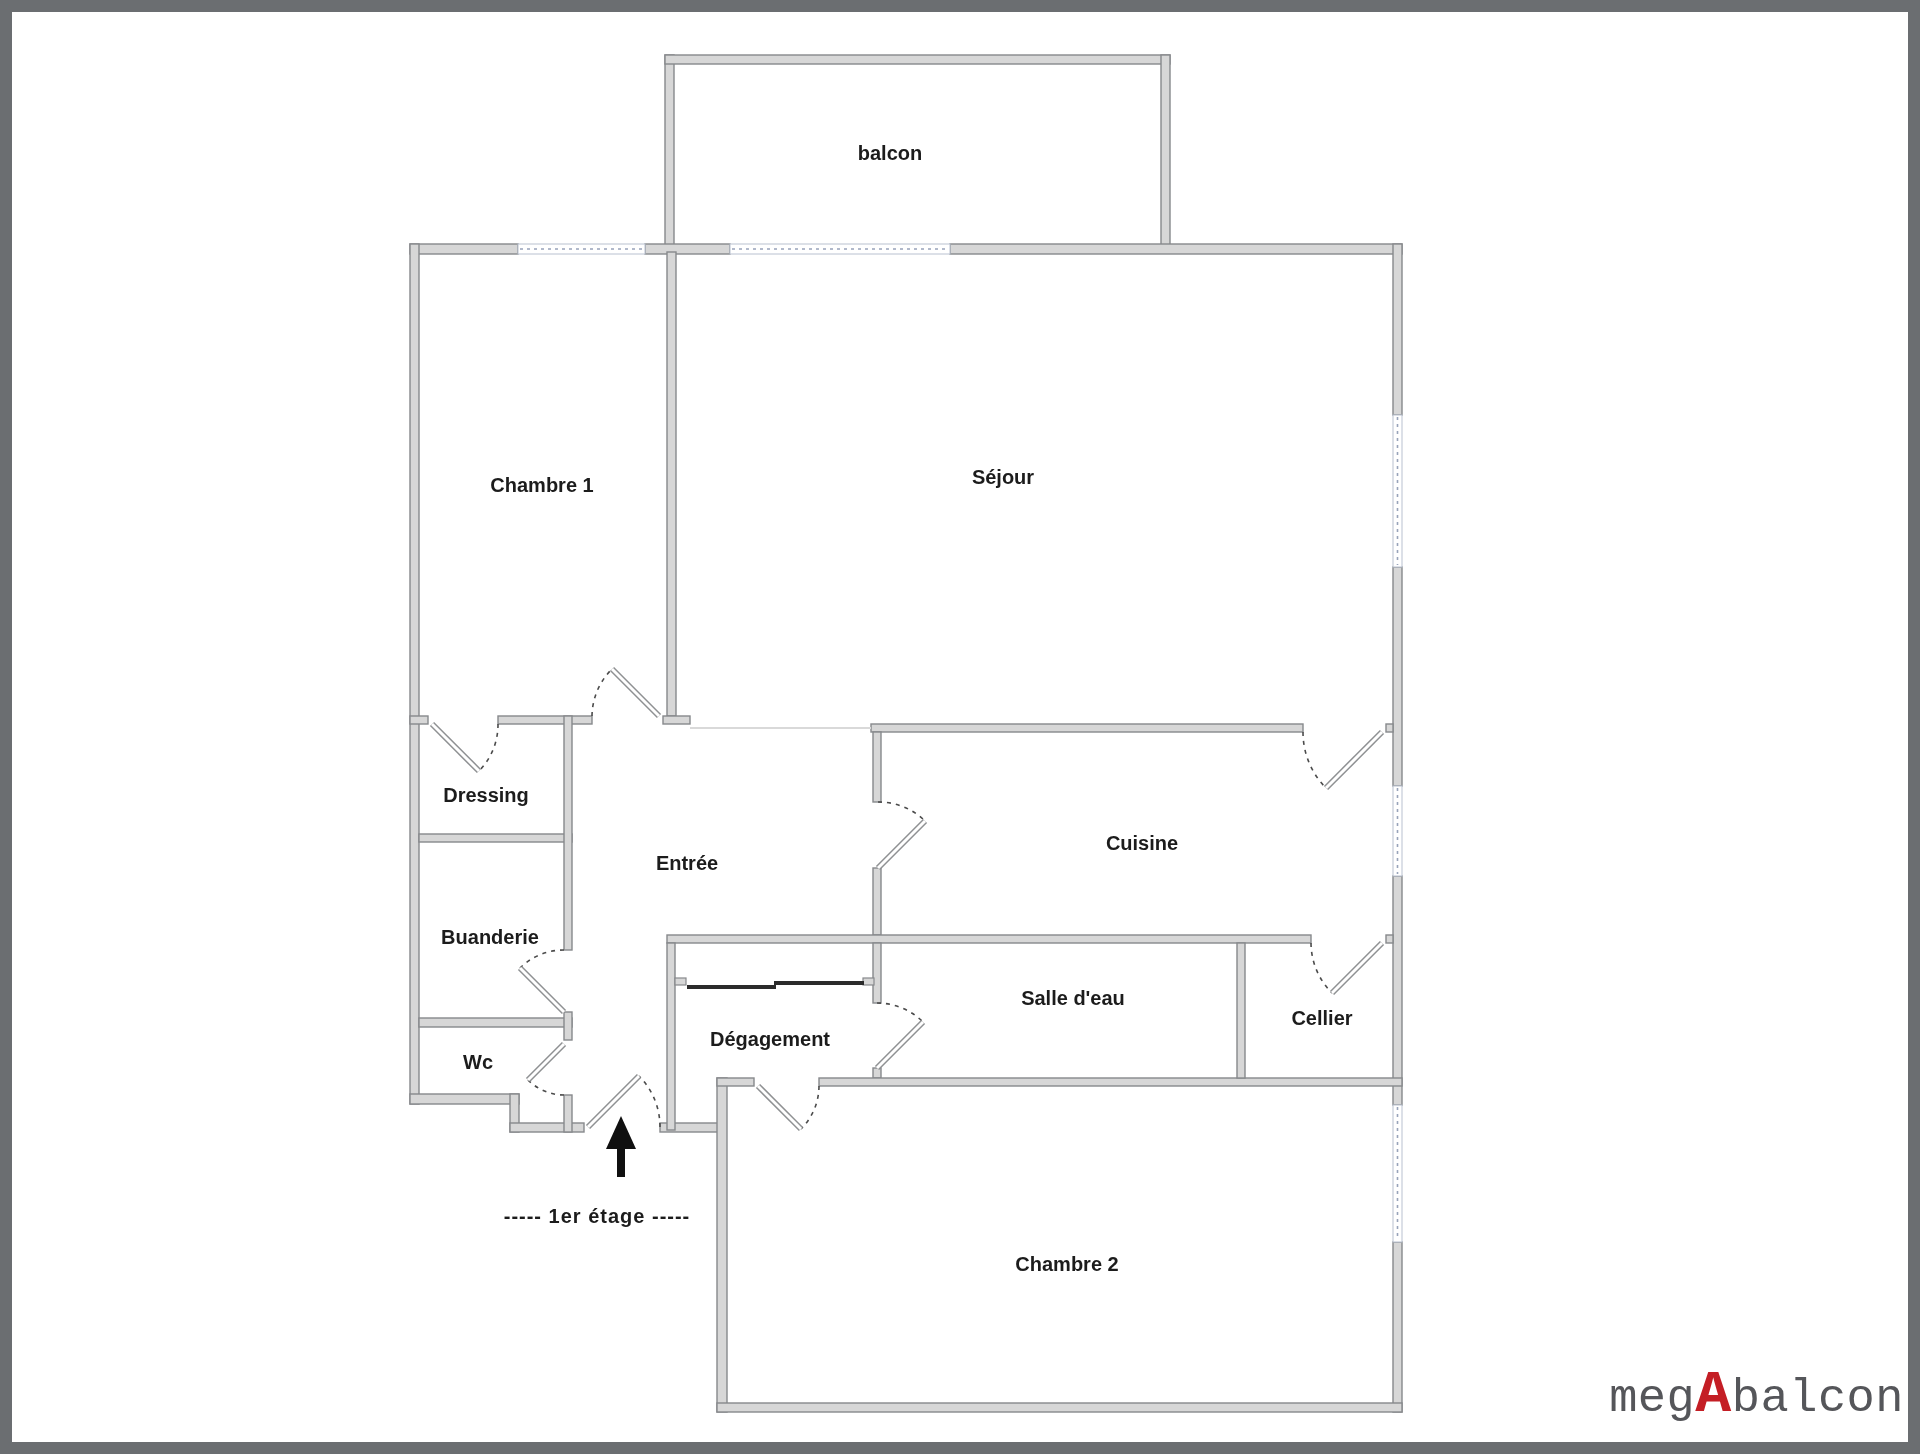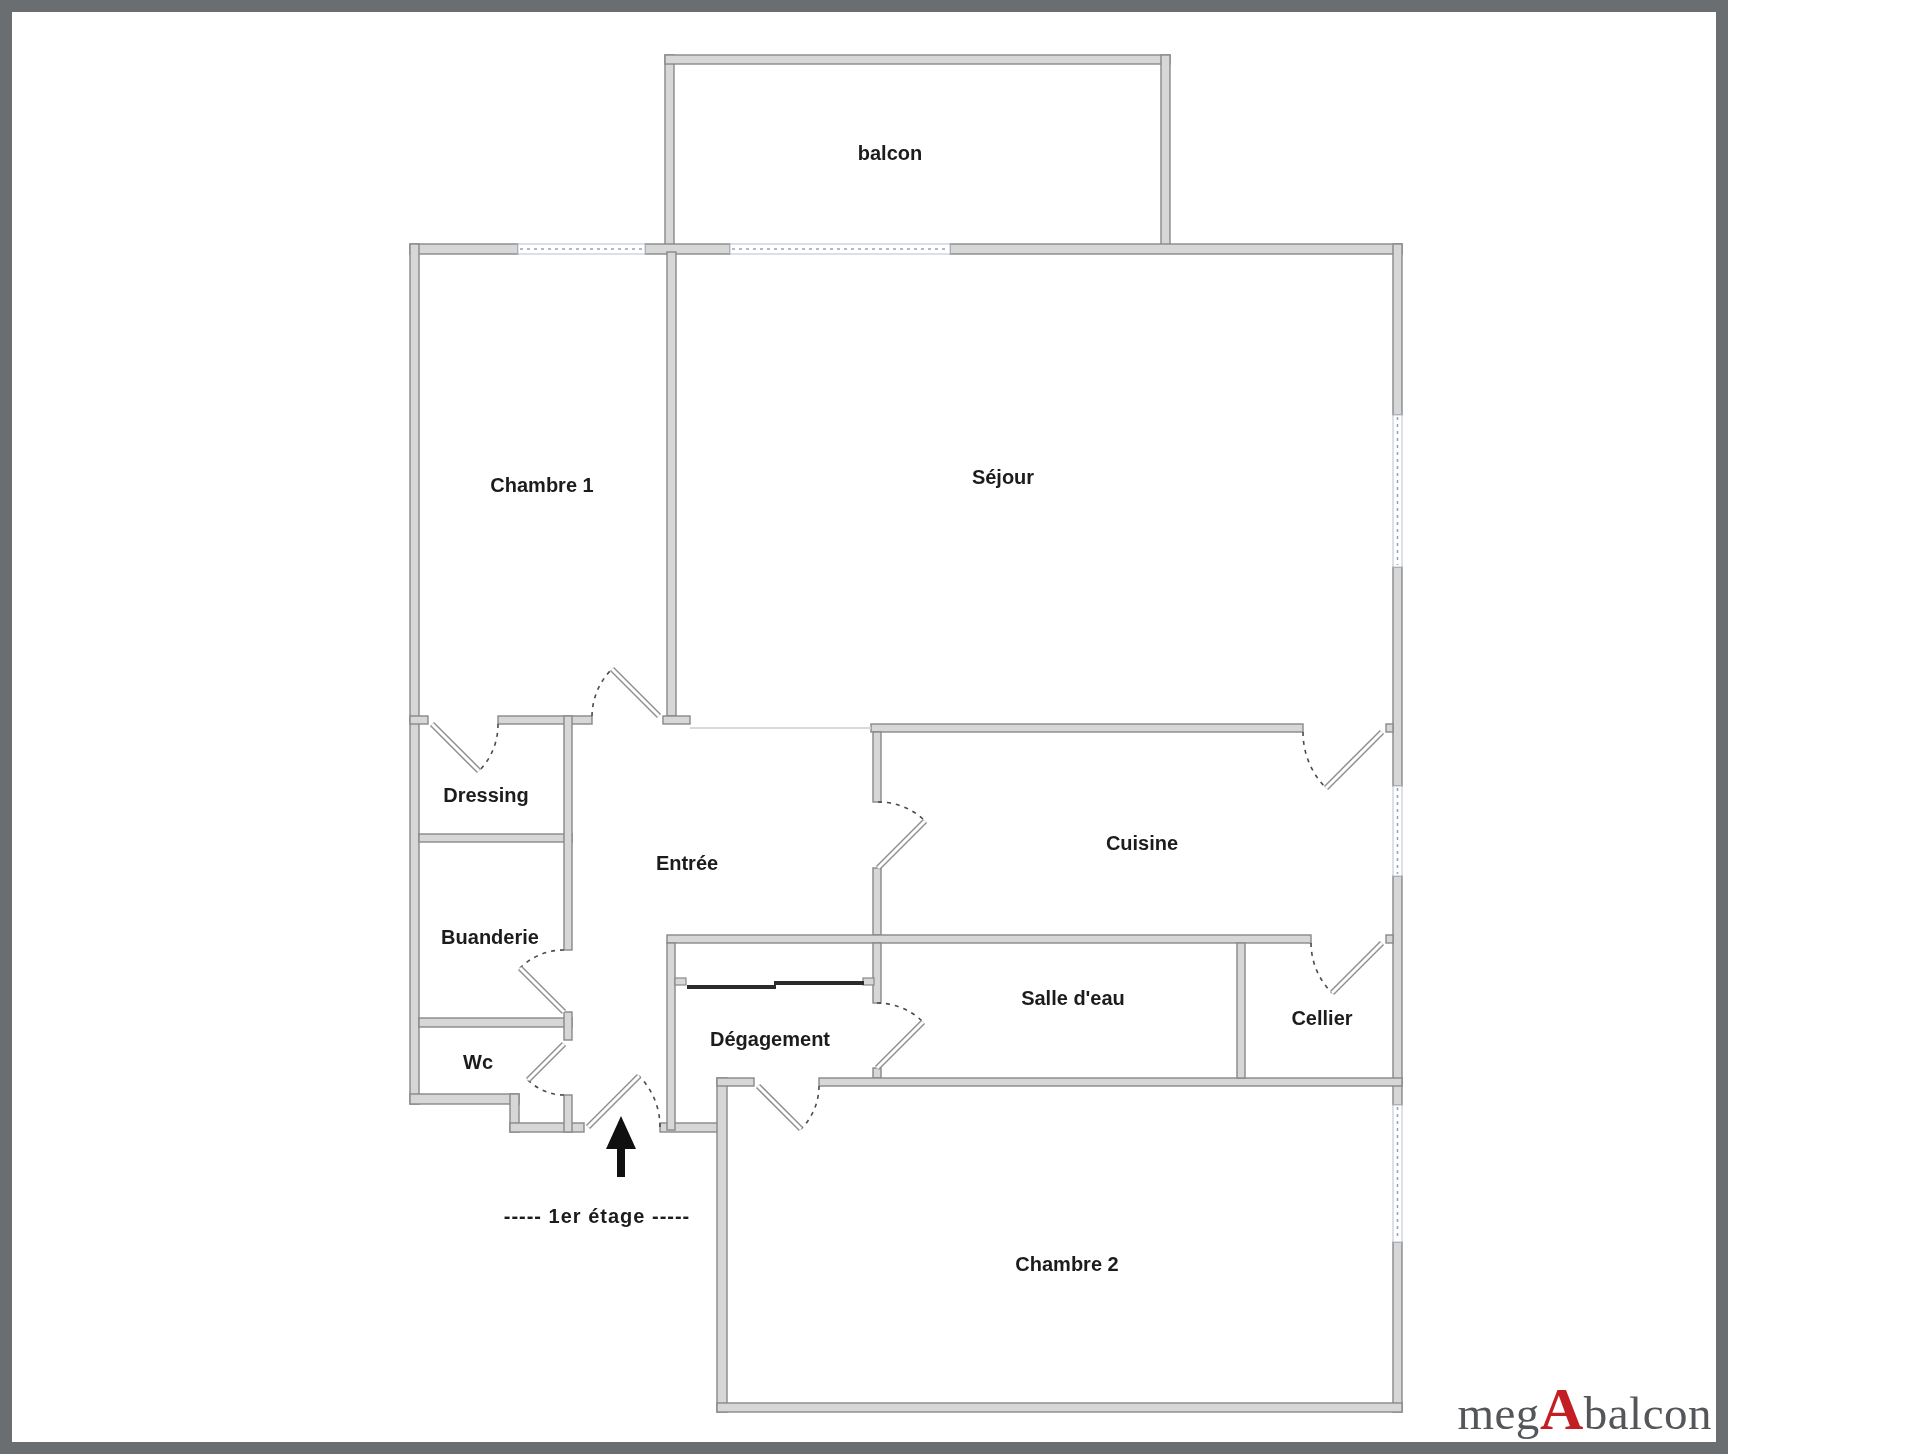--- a/index.html
+++ b/index.html
@@ -13,21 +13,21 @@
     --label-color:#1c1c1c;
     --closet-color:#2b2b2b;
     --arrow-color:#101010;
     --logo-text:#55565a;
     --logo-accent:#c41e25;
     --sep-line:#d9d9d9;
   }
   html,body{margin:0;padding:0;background:#ffffff;}
   .page{
     position:relative;
-    width:1728px;height:1454px;
+    width:1920px;height:1454px;
     background:#ffffff;
     overflow:hidden;
     font-family:"Liberation Sans", sans-serif;
   }
   .frame{
     position:absolute;inset:0;
     border:12px solid var(--frame-color);
     box-sizing:border-box;
     pointer-events:none;
   }
@@ -48,23 +48,23 @@
     text-anchor:middle;
   }
   .floor-label{
     fill:var(--label-color);
     font-family:"Liberation Sans", sans-serif;
     font-size:20px;font-weight:bold;
     text-anchor:middle;letter-spacing:1px;
   }
   .arrow{fill:var(--arrow-color);}
   .logo{
-    position:absolute;right:16px;bottom:14px;
+    position:absolute;right:16px;bottom:29px;
     display:flex;align-items:baseline;
-    font-family:Liberation Serif, serif;
+    font-family:Liberation Mono, monospace;
     letter-spacing:.5px;
   }
   .logo .g1,.logo .g2{color:var(--logo-text);font-size:47px;font-weight:normal;}
   .logo .ac{color:var(--logo-accent);font-size:60px;font-weight:bold;line-height:0;}
 </style>
 </head>
 <body>
 
 <div class="page">
 

